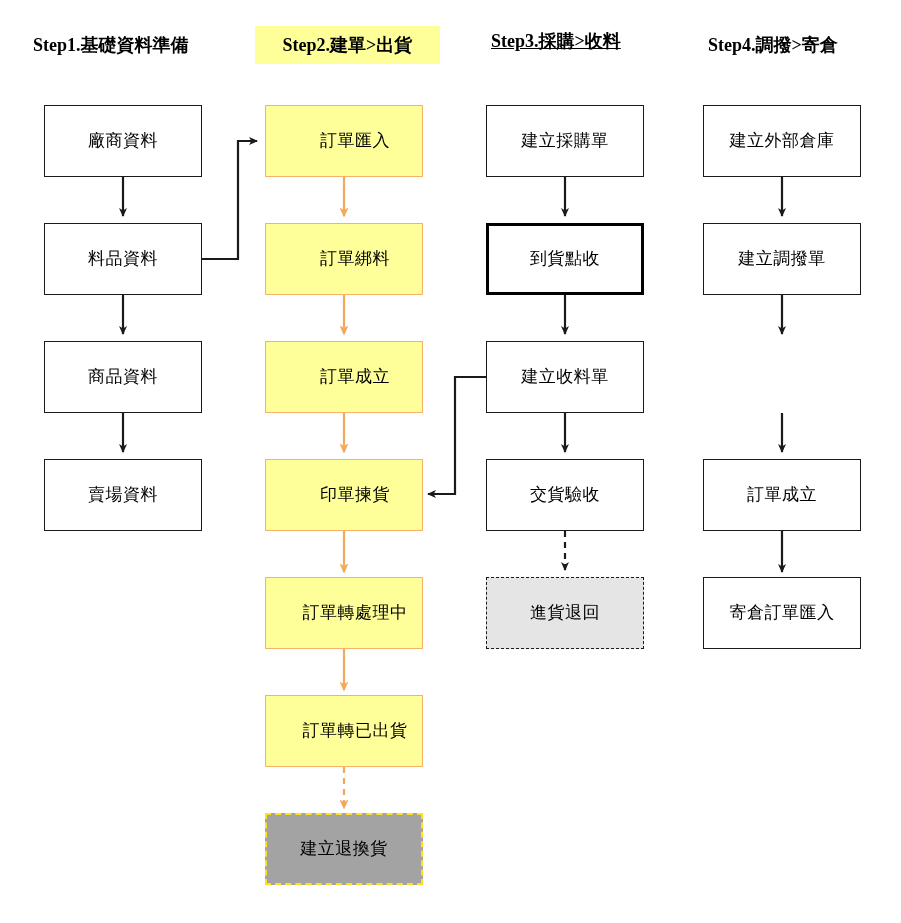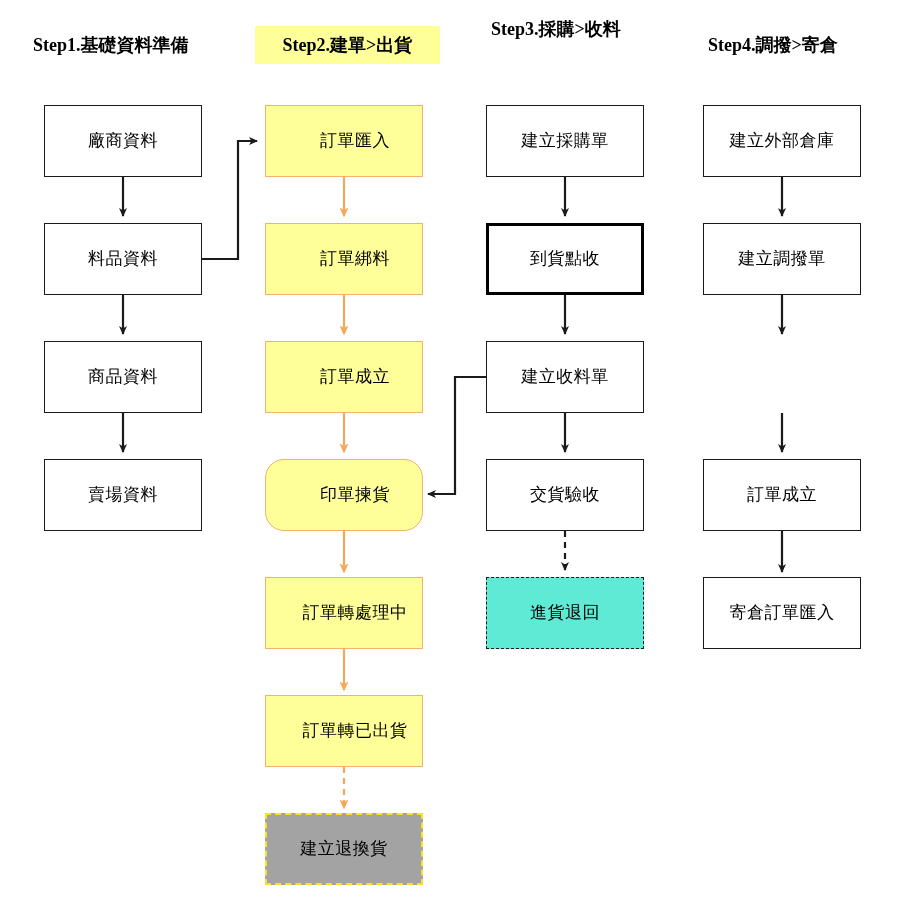--- a/index.html
+++ b/index.html
@@ -56,21 +56,21 @@
   }
   .node.plain {
     background: #ffffff;
     border: 1.6px solid #1a1a1a;
   }
   .node.thick {
     background: #ffffff;
     border: 3px solid #000000;
   }
   .node.dashed {
-    background: #5eead4;
+    background: #e5e5e5;
     border: 1.8px dashed #1a1a1a;
   }
   .node.yellow {
     background: #ffff99;
     border: 1.6px solid #f5b06a;
     padding-left: 22px;
   }
   .node.yellow-dashed {
     background: #a3a3a3;
     border: 2.4px dashed #ffe21f;
@@ -126,33 +126,33 @@
       <line x1="782" y1="295" x2="782" y2="334" marker-end="url(#arrowBlack)"></line>
       <line x1="782" y1="413" x2="782" y2="452" marker-end="url(#arrowBlack)"></line>
       <line x1="782" y1="531" x2="782" y2="572" marker-end="url(#arrowBlack)"></line>
     </g>
   </svg>
 
   <div class="col-header" style="left:33px; top:36px;">Step1.基礎資料準備</div>
 
   <div class="col-header highlight" style="left:255px; top:26px; width:185px; box-sizing:border-box; text-align:center;">Step2.建單&gt;出貨</div>
 
-  <div class="col-header" style="left:491px; top:20px;">Step3.採購&gt;收料</div>
+  <div class="col-header" style="left:491px; top:32px;text-decoration:underline;">Step3.採購&gt;收料</div>
 
   <div class="col-header" style="left:708px; top:36px;text-align:center;">Step4.調撥&gt;寄倉</div>
 
   <div class="node plain" style="left:44px; top:105px; width:158px; height:72px;">廠商資料</div>
   <div class="node plain" style="left:44px; top:223px; width:158px; height:72px;">料品資料</div>
   <div class="node plain" style="left:44px; top:341px; width:158px; height:72px;">商品資料</div>
   <div class="node plain" style="left:44px; top:459px; width:158px; height:72px;">賣場資料</div>
 
   <div class="node yellow" style="left:265px; top:105px; width:158px; height:72px;">訂單匯入</div>
   <div class="node yellow" style="left:265px; top:223px; width:158px; height:72px;">訂單綁料</div>
   <div class="node yellow" style="left:265px; top:341px; width:158px; height:72px;">訂單成立</div>
-  <div class="node yellow" style="left:265px; top:459px; width:158px; height:72px;border-radius:19px;">印單揀貨</div>
+  <div class="node yellow" style="left:265px; top:459px; width:158px; height:72px;">印單揀貨</div>
   <div class="node yellow" style="left:265px; top:577px; width:158px; height:72px;">訂單轉處理中</div>
   <div class="node yellow" style="left:265px; top:695px; width:158px; height:72px;">訂單轉已出貨</div>
   <div class="node yellow-dashed" style="left:265px; top:813px; width:158px; height:72px;">建立退換貨</div>
 
   <div class="node plain" style="left:486px; top:105px; width:158px; height:72px;">建立採購單</div>
   <div class="node thick" style="left:486px; top:223px; width:158px; height:72px;">到貨點收</div>
   <div class="node plain" style="left:486px; top:341px; width:158px; height:72px;">建立收料單</div>
   <div class="node plain" style="left:486px; top:459px; width:158px; height:72px;">交貨驗收</div>
   <div class="node dashed" style="left:486px; top:577px; width:158px; height:72px;">進貨退回</div>
 

